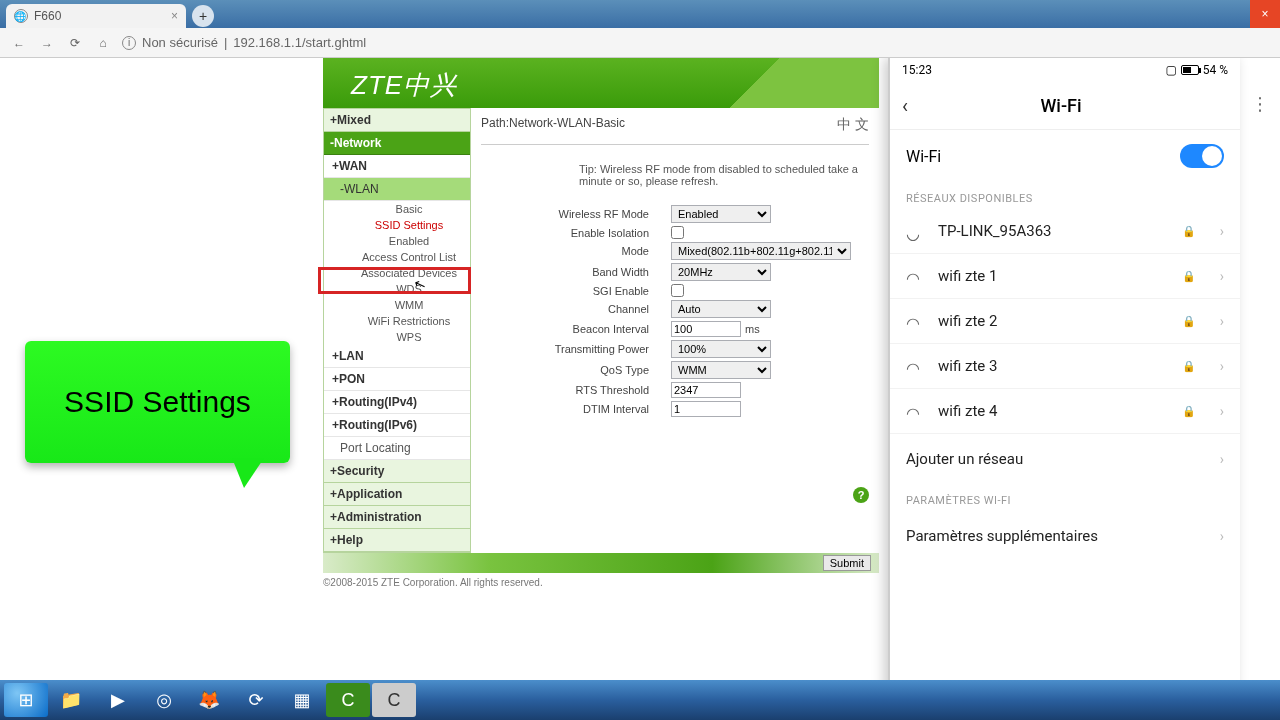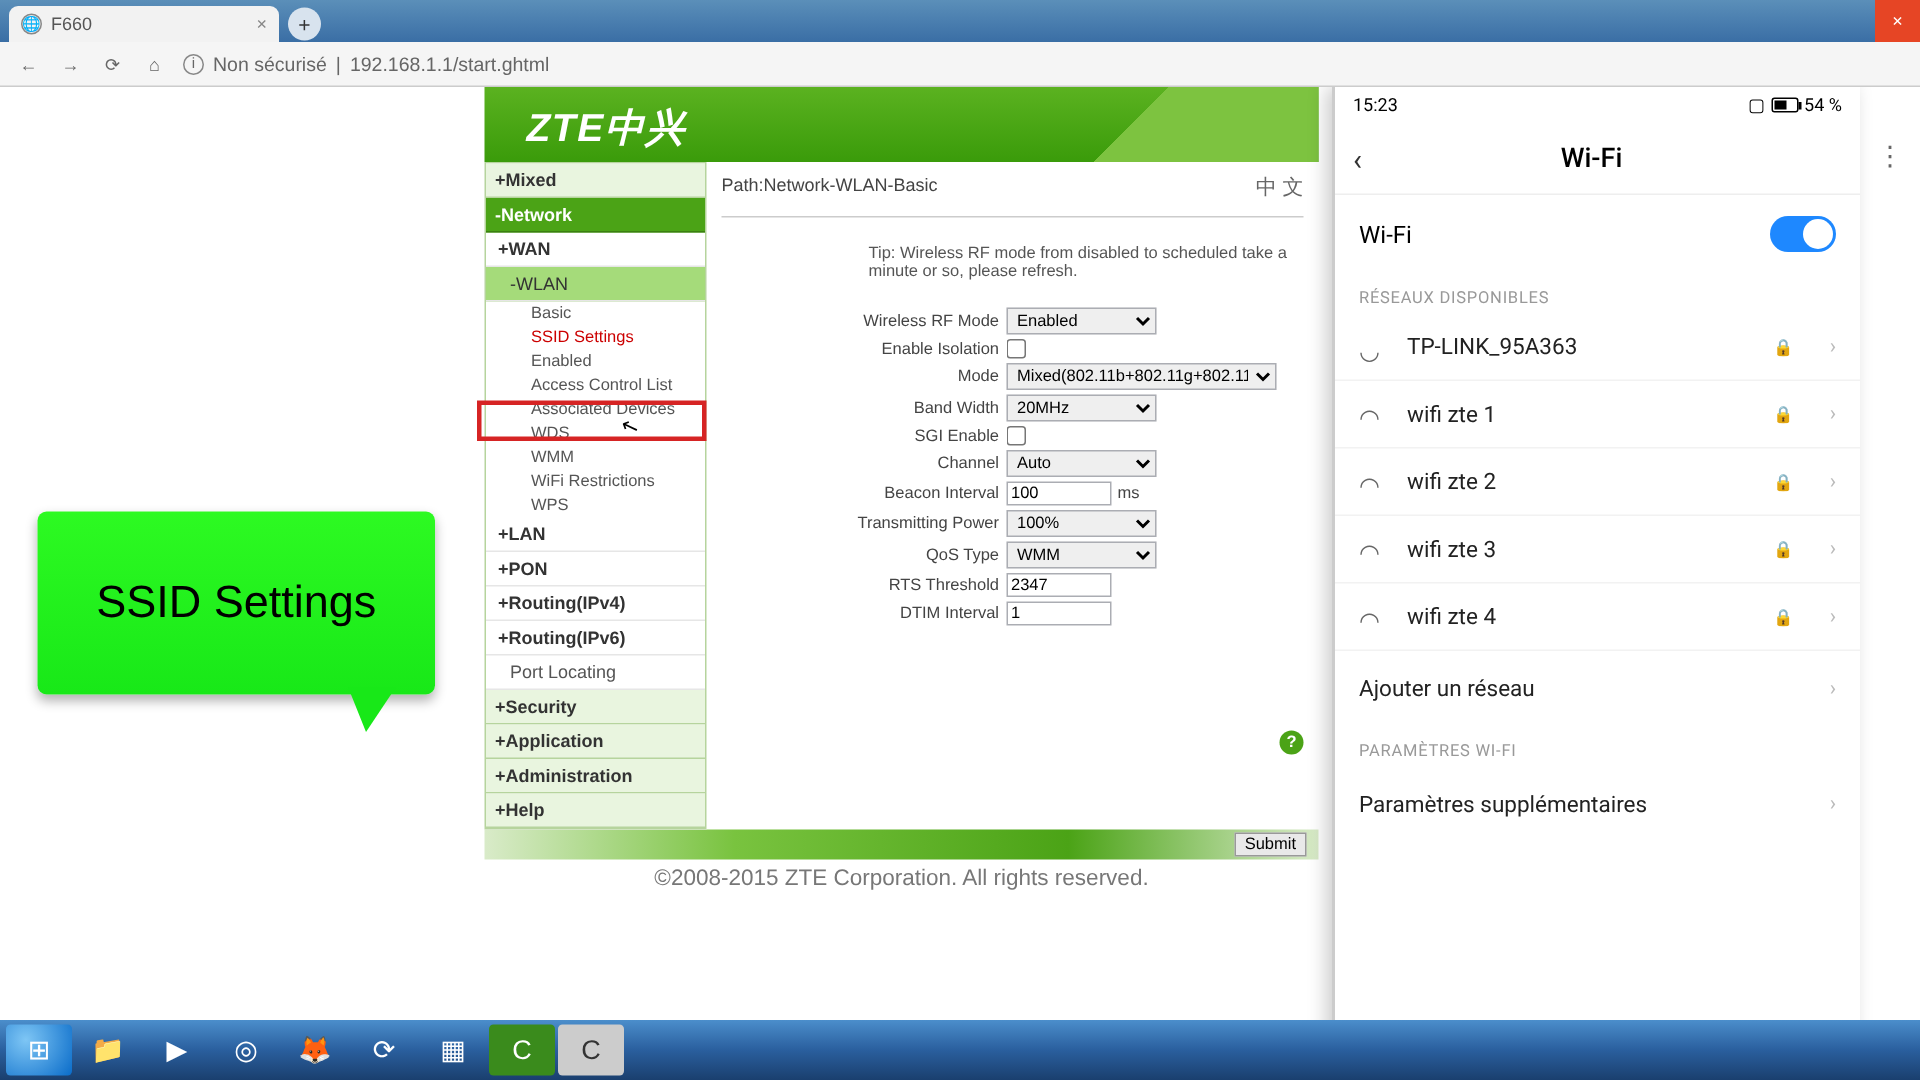--- a/index.html
+++ b/index.html
@@ -16,46 +16,46 @@
   .win-close { background:#e64525;}
   .addrbar { height:30px; background:#f5f5f5; border-bottom:1px solid #ccc; display:flex; align-items:center; padding:0 10px; gap:10px; color:#555; }
   .nav-icn { width:18px;height:18px;display:flex;align-items:center;justify-content:center;color:#666;}
   .url-text { display:flex; align-items:center; gap:6px; color:#666;font-size:13px;}
   .info-ic { width:14px;height:14px;border:1px solid #888;border-radius:50%;display:flex;align-items:center;justify-content:center;font-size:10px;}
 
   
   .page { position:relative; height:622px; background:#fff; overflow:hidden;}
   .router { position:absolute; left:323px; top:0; width:556px; }
   .zte-banner { height:50px; background:linear-gradient(#5bb220,#3a9b0a); position:relative; }
-  .zte-logo { position:absolute; left:28px; top:10px; color:#fff; font-size:26px; font-weight:bold; font-style:italic; letter-spacing:1px;}
+  .zte-logo { position:absolute; left:28px; top:10px; color:#fff; font-size:26px; font-weight:normal; font-style:italic; letter-spacing:1px;}
   .zte-diag { position:absolute; right:0; top:0; width:200px; height:50px; background:linear-gradient(135deg, transparent 40%, #7dc340 40%);}
   .body-row { display:flex; }
   .sidebar { width:148px; border:1px solid #b6d49d; background:#fff;}
   .side-top { background:#e9f5df; color:#333; font-weight:bold; padding:4px 6px; border-bottom:1px solid #b6d49d;}
   .side-sec { background:#4ba316; color:#fff; font-weight:bold; padding:4px 6px; border-bottom:1px solid #3a8010;}
   .side-item { padding:4px 6px 4px 16px; color:#555; border-bottom:1px solid #e6e6e6; display:block;}
   .side-item.lvl1 { font-weight:bold; color:#333; padding-left:8px;}
   .side-item.sel { background:#a5db7a; color:#333; padding-left:16px;}
-  .side-sub { padding:2px 6px 2px 30px; color:#555; font-size:11px;}
+  .side-sub { padding:2px 6px 2px 30px; color:#555; font-size:11px;text-align:center;}
   .highlight-box { position:absolute; border:3px solid #d62424; pointer-events:none;}
   .content { flex:1; padding:6px 10px; position:relative;}
   .breadcrumb { font-size:12px; color:#444; padding:2px 0 10px 0; border-bottom:1px solid #ccc; display:flex; justify-content:space-between;}
   .lang { font-size:14px; color:#666;}
   .tip { font-size:11px; color:#555; margin:18px 0 18px 98px;}
   .form-row { display:flex; align-items:center; margin:3px 0; font-size:11px;}
-  .form-row label { width:190px; text-align:right; padding-right:5px; color:#444;}
+  .form-row label { width:190px; text-align:right; padding-right:22px; color:#444;}
   .form-row select, .form-row input[type=text] { font-size:11px; padding:1px 2px; border:1px solid #abadb3;}
   .form-row select { width:100px;}
   .form-row .wide { width:180px;}
   .form-row input[type=text]{ width:70px;}
   .unit { margin-left:4px; color:#444;}
   .help-circ { position:absolute; right:10px; bottom:50px; width:16px;height:16px;border-radius:50%;background:#4ba316;color:#fff;display:flex;align-items:center;justify-content:center;font-size:11px;font-weight:bold;}
   .footer-bar { height:20px; background:linear-gradient(90deg,#d9ebc9 0%, #79c33f 30%, #4ba316 70%, #d9ebc9 100%); display:flex; align-items:center; justify-content:flex-end; padding-right:8px;}
   .submit-btn { background:#e9e9e9; border:1px solid #999; padding:1px 6px; font-size:11px; cursor:pointer;}
-  .copyright { text-align:center; font-size:15px; color:#777; padding:4px 0;}
+  .copyright { font-size:10px; color:#777; padding:4px 0;}
 
   
   .callout { position:absolute; left:25px; top:283px; width:265px; height:122px; background:linear-gradient(#2dfa22,#18e818); border-radius:6px; box-shadow:0 4px 8px rgba(0,0,0,.3); display:flex; align-items:center; justify-content:center;}
   .callout-text { font-size:30px; color:#000;}
   .callout-tail { position:absolute; left:232px; top:400px; width:0;height:0; border-left:12px solid transparent; border-right:20px solid transparent; border-top:30px solid #18e818;}
 
   
   .phone { position:absolute; right:40px; top:0; width:352px; height:720px; background:#fff; border-left:2px solid #ccc; box-shadow:-4px 0 12px rgba(0,0,0,.2); font-family:-apple-system,Roboto,sans-serif;}
   .ph-status { height:24px; display:flex; align-items:center; padding:0 12px; font-size:12px; color:#000; justify-content:space-between;}
   .ph-status .right { display:flex; gap:4px; align-items:center;}

